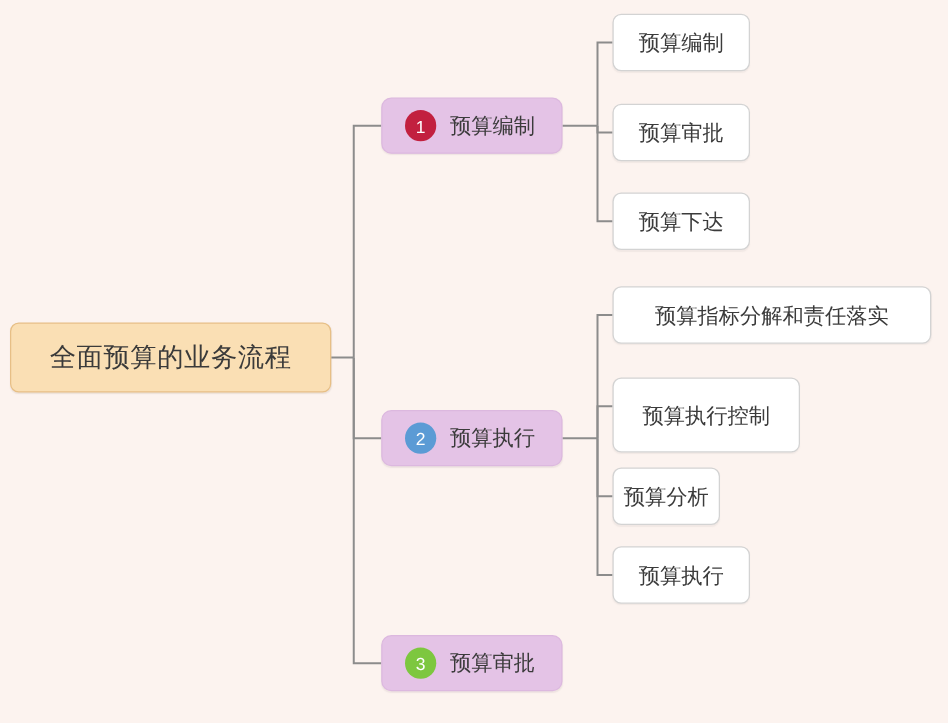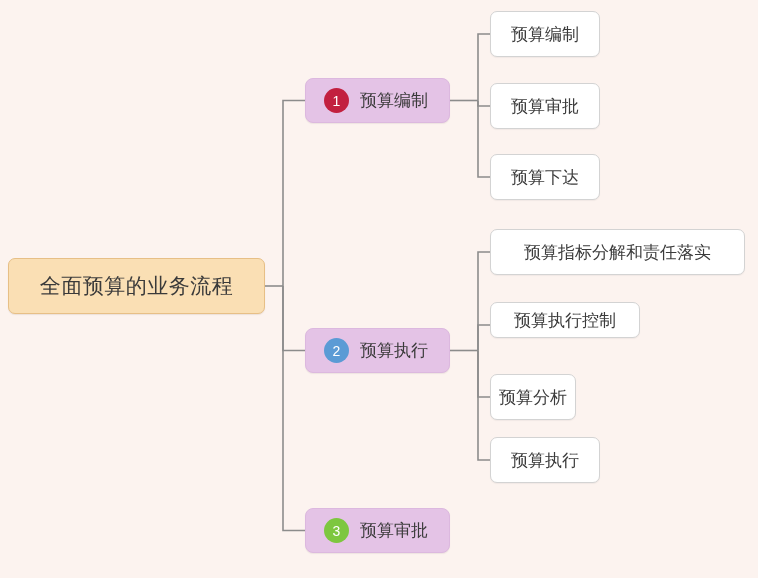--- a/index.html
+++ b/index.html
@@ -128,21 +128,21 @@
       <div class="node leaf-node" style="left: 490px; top: 154px; width: 110px; height: 46px;">
         <span class="leaf-label">预算下达</span>
       </div>
       <div class="node branch-node" style="left: 305px; top: 328px; width: 145px; height: 45px; background: rgb(228, 195, 230);">
         <span class="badge" style="background: rgb(91, 155, 213);">2</span>
         <span class="branch-label">预算执行</span>
       </div>
       <div class="node leaf-node" style="left: 490px; top: 229px; width: 255px; height: 46px;">
         <span class="leaf-label">预算指标分解和责任落实</span>
       </div>
-      <div class="node leaf-node" style="left: 490px; top: 302px; width: 150px; height: 36px;">
+      <div class="node leaf-node" style="left: 490px; top: 302px; width: 150px; height: 60px;">
         <span class="leaf-label">预算执行控制</span>
       </div>
       <div class="node leaf-node" style="left: 490px; top: 374px; width: 86px; height: 46px;">
         <span class="leaf-label">预算分析</span>
       </div>
       <div class="node leaf-node" style="left: 490px; top: 437px; width: 110px; height: 46px;">
         <span class="leaf-label">预算执行</span>
       </div>
       <div class="node branch-node" style="left: 305px; top: 508px; width: 145px; height: 45px; background: rgb(228, 195, 230);">
         <span class="badge" style="background: rgb(125, 199, 63);">3</span>

